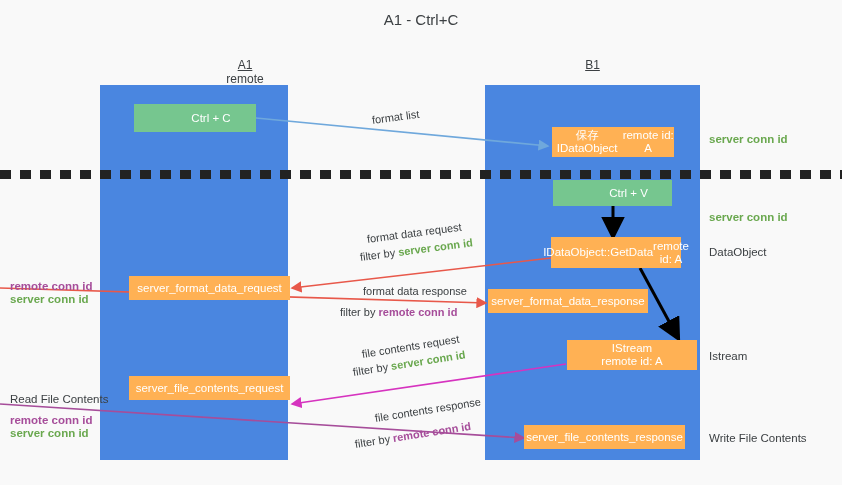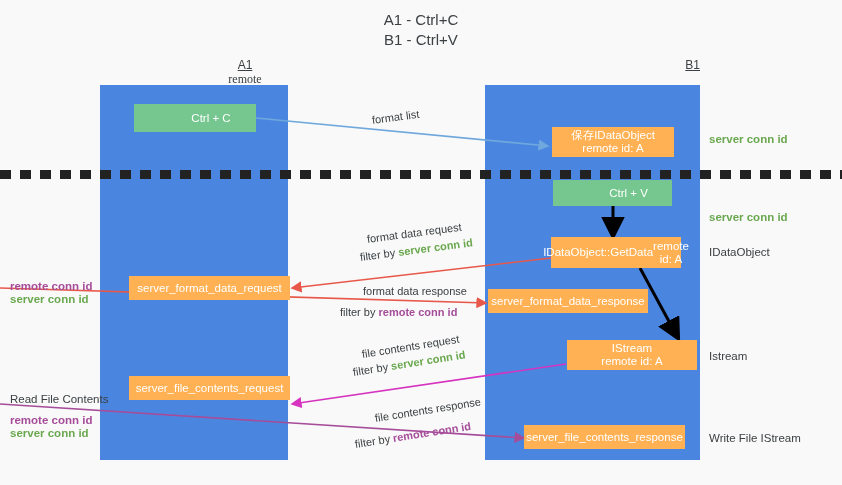--- a/index.html
+++ b/index.html
@@ -19,21 +19,21 @@
   .title{
     left:0;top:10px;width:842px;text-align:center;
     font-size:15px;color:#3c4043;line-height:20px;
   }
 
   
   .colhead{
     text-align:center;font-size:12px;color:#3c4043;line-height:14px;
   }
   .colhead .l1{display:block;text-decoration:underline;}
-  .colhead .l2{display:block;font-family:Liberation Serif, serif;}
+  .colhead .l2{display:block;}
 
   
   .lane{background:#4a86e0;}
 
   
   .box{
     position:absolute;
     display:flex;align-items:center;justify-content:center;
     text-align:center;color:#ffffff;
     font-size:11.5px;line-height:13px;
@@ -67,28 +67,27 @@
       #222 0px,#222 11px,transparent 11px,transparent 20px);
   }
 </style>
 </head>
 <body>
 
 <div id="stage">
 
   <div class="abs title">
     <div>A1 - Ctrl+C</div>
-    <div>B1 - Ctrl+V</div>
   </div>
 
   <div class="abs colhead" style="left:100px;top:58px;width:290px;">
     <span class="l1">A1</span>
     <span class="l2">remote</span>
   </div>
-  <div class="abs colhead" style="left:485px;top:58px;width:215px;text-align:right;">
+  <div class="abs colhead" style="left:485px;top:58px;width:215px;">
     <span class="l1">B1</span>
   </div>
 
   <div class="abs lane" style="left:100px;top:85px;width:188px;height:375px;"></div>
   <div class="abs lane" style="left:485px;top:85px;width:215px;height:375px;"></div>
 
   <svg id="wires">
     <defs>
       <marker id="ah-blue" markerWidth="7" markerHeight="7" refX="6" refY="3.5" orient="auto">
         <path d="M0,0 L7,3.5 L0,7 z" fill="#6fa8dc"></path>
@@ -121,21 +120,21 @@
 
     <path d="M0,404 L524,438" stroke="#a64d9a" stroke-width="1.6" fill="none" marker-end="url(#ah-purple)"></path>
   </svg>
 
   <div class="dashed"></div>
 
   <div class="box green" style="left:134px;top:104px;width:122px;height:28px;">
     <span class="inner">Ctrl + C</span>
   </div>
 
-  <div class="box orange" style="left:552px;top:127px;width:122px;height:30px;flex-direction:column;">
+  <div class="box orange" style="left:552px;top:127px;width:122px;height:30px;flex-direction:row;">
     <span>保存IDataObject</span>
     <span>remote id: A</span>
   </div>
 
   <div class="box green" style="left:553px;top:180px;width:119px;height:26px;">
     <span class="inner">Ctrl + V</span>
   </div>
 
   <div class="box orange" style="left:551px;top:237px;width:130px;height:31px;">
     <span>IDataObject::GetData</span>
@@ -195,27 +194,27 @@
     <span>filter by </span><span class="acc-purple">remote conn id</span>
   </div>
 
   <div class="abs sidelabel c-green" style="left:709px;top:132px;">
     <span>server conn id</span>
   </div>
   <div class="abs sidelabel c-green" style="left:709px;top:210px;">
     <span>server conn id</span>
   </div>
   <div class="abs plain" style="left:709px;top:245px;">
-    <span>IDataObject</span>
+    <span>DataObject</span>
   </div>
   <div class="abs plain" style="left:709px;top:349px;">
     <span>Istream</span>
   </div>
   <div class="abs plain" style="left:709px;top:431px;">
-    <span>Write File IStream</span>
+    <span>Write File Contents</span>
   </div>
 
   <div class="abs sidelabel c-purple" style="left:10px;top:279px;">
     <span>remote conn id</span>
   </div>
   <div class="abs sidelabel c-green" style="left:10px;top:292px;">
     <span>server conn id</span>
   </div>
 
   <div class="abs plain" style="left:10px;top:392px;">

